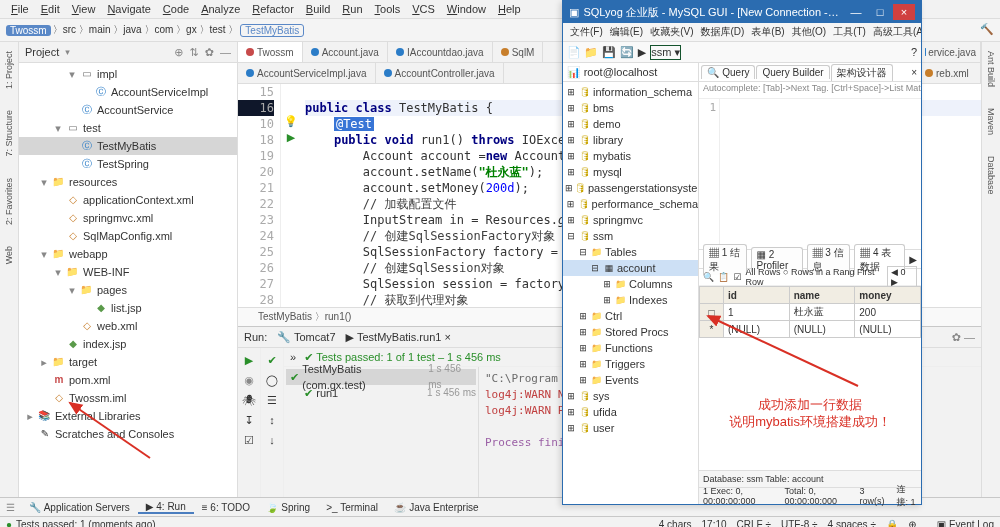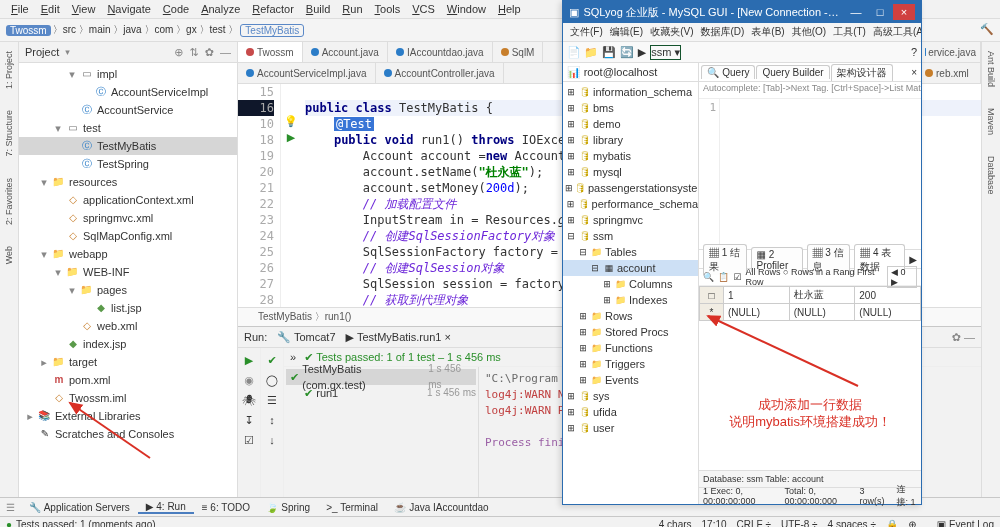--- a/index.html
+++ b/index.html
@@ -37,21 +37,21 @@
   .tab .dot{width:8px;height:8px;border-radius:50%}
   .tab.active{background:#fff}
   .code-wrap{flex:1;display:flex;background:#fff;overflow:hidden}
   .gutter{width:36px;text-align:right;padding-right:6px;color:#aaa;font-family:Consolas,monospace;font-size:12px;line-height:16px;background:#fff;border-right:1px solid #eee}
   .gut-icons{width:20px;padding-top:0;display:flex;flex-direction:column;align-items:center;font-size:11px}
   .gut-icons div{height:16px;line-height:16px}
   .code{flex:1;font-family:Consolas,monospace;font-size:12px;line-height:16px;white-space:pre;padding-left:4px}
   .kw{color:#000080;font-weight:bold}
   .str{color:#008000;font-weight:bold}
   .num{color:#0000ff}
-  .cmt{color:#6d28d9;font-style:italic}
+  .cmt{color:#404040;}
   .hl{background:#3875d6;color:#fff;padding:0 2px}
   .tw-hl{background:#0f172a}
   .crumb-bar{height:18px;border-top:1px solid #ddd;display:flex;align-items:center;padding-left:20px;font-size:10px;color:#555;background:#f9f9f9}
   .run-header{height:20px;border-bottom:1px solid #ddd;display:flex;align-items:center;gap:10px;padding:0 6px;font-size:11px}
   .run-header .chip{display:flex;align-items:center;gap:3px}
   .run-body{flex:1;display:flex;overflow:hidden}
   .run-tool{width:22px;display:flex;flex-direction:column;align-items:center;gap:4px;padding-top:4px;border-right:1px solid #eee}
   .run-ico{width:16px;height:16px;display:flex;align-items:center;justify-content:center;font-size:11px}
   .test-tree{width:190px;border-right:1px solid #ddd;font-size:11px;line-height:16px;padding:2px}
   .test-tree .trow{display:flex;align-items:center;gap:3px;height:16px}
@@ -370,21 +370,21 @@
     </div>
 </div>
 
 <div class="btm-tabs" id="btabs">
   <span style="padding:0 6px;color:#888">☰</span>
 <div class="btab">🔧 Application Servers</div>
     <div class="btab underline">▶ 4: Run</div>
     <div class="btab">≡ 6: TODO</div>
     <div class="btab">🍃 Spring</div>
     <div class="btab">&gt;_ Terminal</div>
-    <div class="btab">☕ Java IAccountdao</div>
+    <div class="btab">☕ Java Enterprise</div>
   </div>
 
 <div class="status">
   <span style="color:#2a8f2a;margin-right:4px">●</span>
   <span>Tests passed: 1 (moments ago)</span>
   <div class="right" id="status-right">
       <span>4 chars</span>
       <span>17:10</span>
       <span>CRLF ÷</span>
       <span>UTF-8 ÷</span>
@@ -508,21 +508,21 @@
             <span>Columns</span>
           </div>
           <div class="row" style="padding-left:38px;">
             <span class="sq-ic">⊞</span>
             <span class="sq-ic idx">📁</span>
             <span>Indexes</span>
           </div>
           <div class="row" style="padding-left:14px;">
             <span class="sq-ic">⊞</span>
             <span class="sq-ic dir">📁</span>
-            <span>Rows</span>
+            <span>Ctrl</span>
           </div>
           <div class="row" style="padding-left:14px;">
             <span class="sq-ic">⊞</span>
             <span class="sq-ic dir">📁</span>
             <span>Stored Procs</span>
           </div>
           <div class="row" style="padding-left:14px;">
             <span class="sq-ic">⊞</span>
             <span class="sq-ic dir">📁</span>
             <span>Functions</span>
@@ -576,20 +576,26 @@
         <div class="sq-res-tools">
           <span>🔍</span>
             <span>📋</span>
             <span>☑</span>
           <span>All Rows ○ Rows in a Rang First Row</span>
           <span style="margin-left:auto;border:1px solid #ccc;padding:0 3px">◀ 0 ▶</span>
         </div>
         <div class="sq-grid">
           <table id="sqgrid">
               <tbody>
+                <tr>
+                  <th></th>
+                  <th>id</th>
+                  <th>name</th>
+                  <th>money</th>
+                </tr>
                 <tr>
                   <td style="background:#f1ede3;text-align:center">□</td>
                   <td>1</td>
                   <td>杜永蓝</td>
                   <td>200</td>
                 </tr>
                 <tr>
                   <td style="background:#f1ede3;text-align:center">*</td>
                   <td>(NULL)</td>
                   <td>(NULL)</td>

